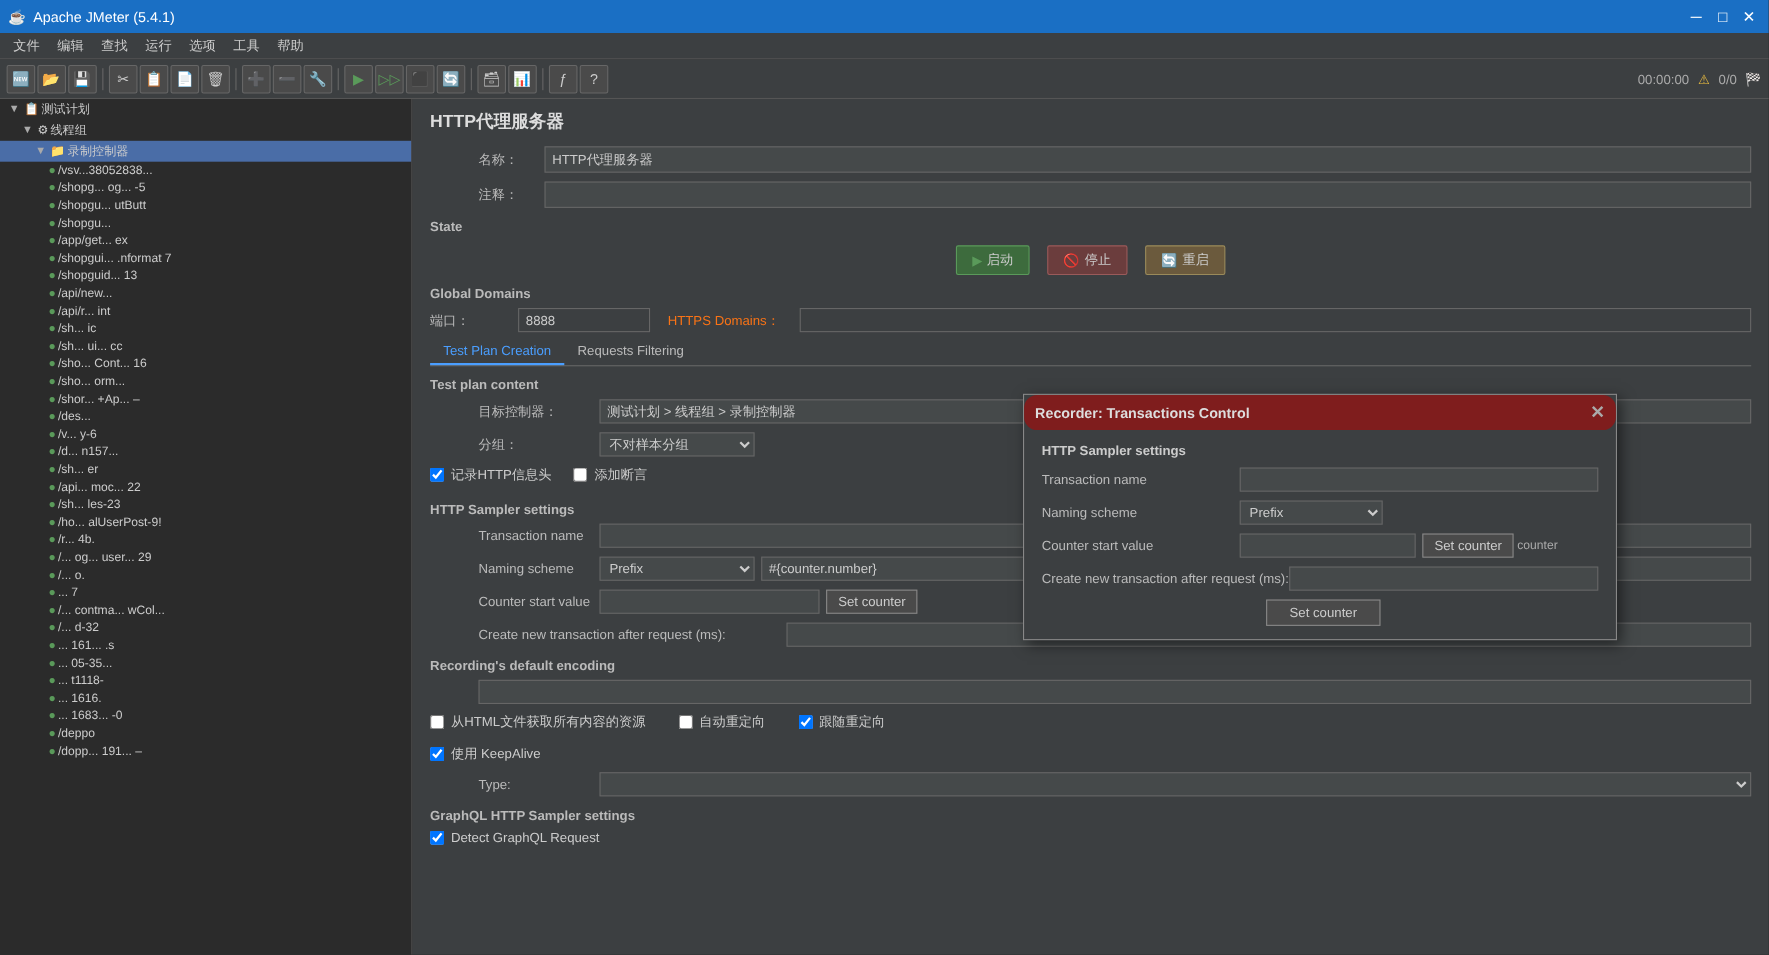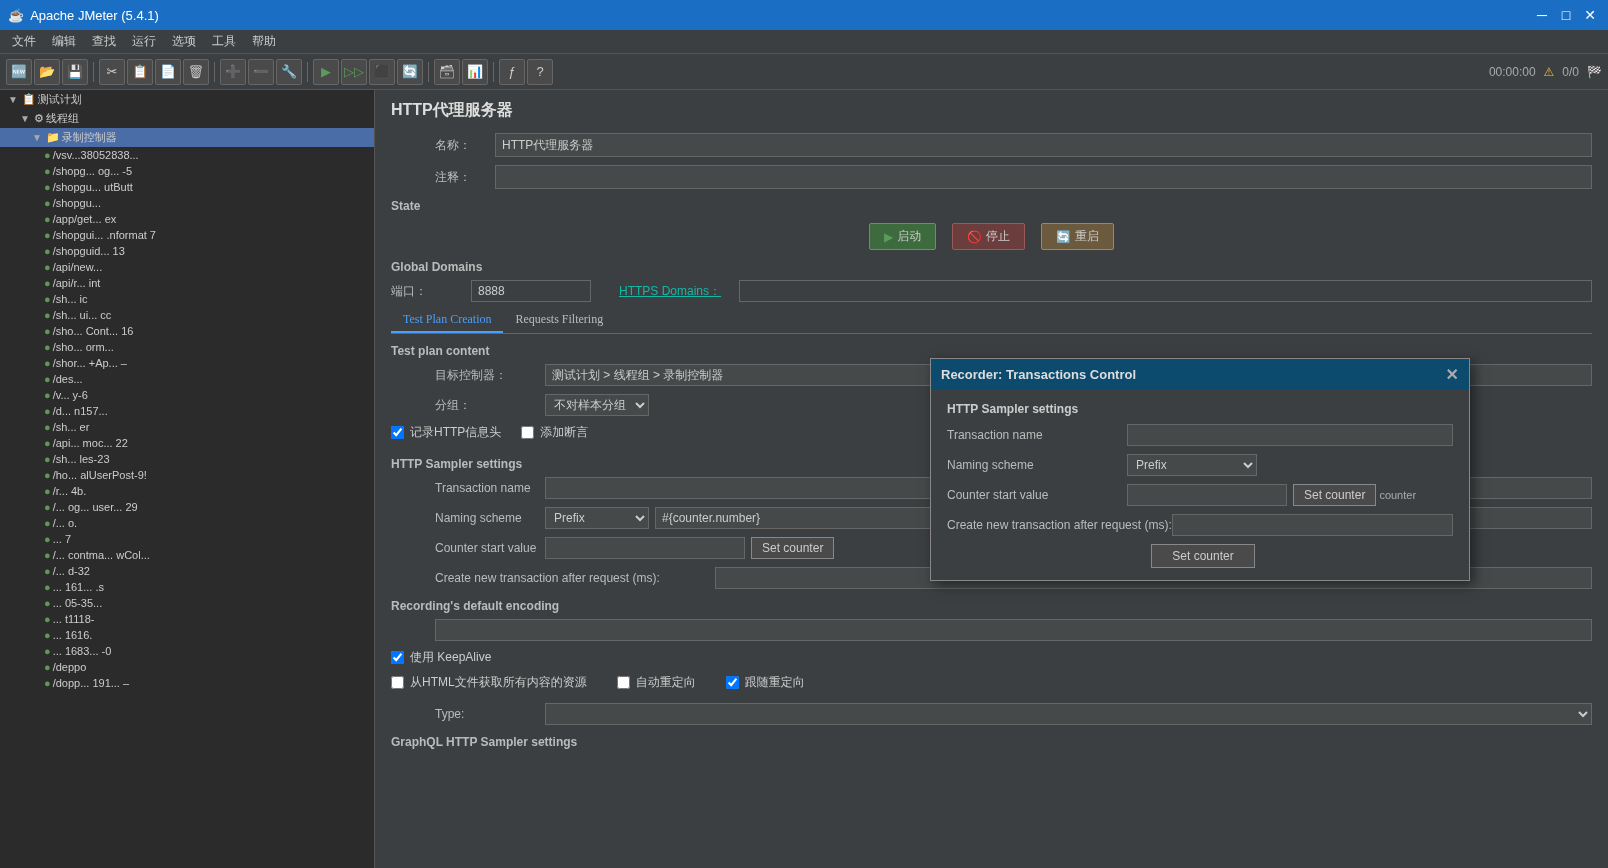--- a/index.html
+++ b/index.html
@@ -182,21 +182,21 @@
     .global-label { color: #bbb; min-width: 80px; font-size: 12px; }
     .global-input {
       width: 120px;
       background: #3c3f41;
       border: 1px solid #666;
       color: #ccc;
       padding: 2px 6px;
       font-size: 12px;
       height: 22px;
     }
-    .https-label { margin-left: 28px; color: #14b8a6; min-width: 120px; font-size: 12px; text-decoration: underline; }
+    .https-label { margin-left: 16px; color: #f97316; min-width: 120px; font-size: 12px; }
     .https-input {
       flex: 1;
       background: #3c3f41;
       border: 1px solid #666;
       color: #ccc;
       padding: 2px 6px;
       font-size: 12px;
       height: 22px;
     }
 
@@ -204,21 +204,20 @@
       display: flex;
       border-bottom: 1px solid #666;
       margin-bottom: 8px;
     }
     .tab {
       padding: 4px 12px;
       cursor: pointer;
       font-size: 12px;
       color: #bbb;
       border-bottom: 2px solid transparent;
-      font-family: Liberation Serif, serif;
     }
     .tab.active {
       color: #4a9eff;
       border-bottom: 2px solid #4a9eff;
     }
 
     .sub-label { color: #bbb; font-size: 12px; min-width: 110px; }
     .sub-input {
       flex: 1;
       background: #45494a;
@@ -228,46 +227,47 @@
       font-size: 12px;
       height: 22px;
     }
     .sub-select {
       background: #45494a;
       border: 1px solid #666;
       color: #ccc;
       padding: 2px 4px;
       font-size: 12px;
       height: 22px;
-      width: 104px;
+      width: 141px;
     }
 
     .checkbox-row { display: flex; align-items: center; gap: 6px; margin-bottom: 6px; }
     .checkbox-row input[type=checkbox] { cursor: pointer; }
 
     
     #recorder-dialog {
       position: absolute;
       top: 268px;
       left: 555px;
       width: 540px;
       background: #3c3f41;
       border: 1px solid #888;
       box-shadow: 4px 4px 12px rgba(0,0,0,0.5);
       z-index: 100;
     }
     #recorder-title-bar {
-      background: #0c4a6e;
+      background: #7f1d1d;
       padding: 6px 10px;
       display: flex;
       justify-content: space-between;
       align-items: center;
       color: #ddd;
       font-size: 13px;
       font-weight: bold;
+      border-radius: 12px;
     }
     #recorder-close {
       cursor: pointer;
       font-size: 16px;
       color: #aaa;
     }
     #recorder-body { padding: 12px 16px; }
 
     .rec-section-title {
       font-weight: bold;
@@ -641,49 +641,53 @@
     <div class="form-row">
       <label class="sub-label" style="min-width:280px;">Create new transaction after request (ms):</label>
       <input class="sub-input" type="text" value="" style="">
     </div>
 
     <div class="section-header">Recording's default encoding</div>
     <div class="form-row">
       <input class="sub-input" type="text" value="" style="width: 100%;">
     </div>
 
-    <div style="margin-bottom:8px;">
-      <div class="checkbox-row">
-        <input type="checkbox" checked="" style="">
-        <label>使用 KeepAlive</label>
-      </div>
-    </div>
     <div style="display:flex; gap:30px; margin-bottom:6px; flex-wrap:wrap;">
       <div class="checkbox-row">
         <input type="checkbox" style="">
         <label>从HTML文件获取所有内容的资源</label>
       </div>
       <div class="checkbox-row">
         <input type="checkbox" style="">
         <label>自动重定向</label>
       </div>
       <div class="checkbox-row">
         <input type="checkbox" checked="" style="">
         <label>跟随重定向</label>
       </div>
     </div>
+    <div style="margin-bottom:8px;">
+      <div class="checkbox-row">
+        <input type="checkbox" checked="" style="">
+        <label>使用 KeepAlive</label>
+      </div>
+    </div>
 
     <div class="form-row">
       <label class="sub-label">Type:</label>
       <select class="sub-input" style="height:22px;">
         <option></option>
       </select>
     </div>
 
     <div class="section-header">GraphQL HTTP Sampler settings</div>
+    <div class="checkbox-row">
+      <input type="checkbox" checked="" style="">
+      <label>Detect GraphQL Request</label>
+    </div>
 
     <div id="recorder-dialog">
       <div id="recorder-title-bar">
         <span>Recorder: Transactions Control</span>
         <span id="recorder-close">✕</span>
       </div>
       <div id="recorder-body">
         <div class="rec-section-title">HTTP Sampler settings</div>
 
         <div class="rec-row">

